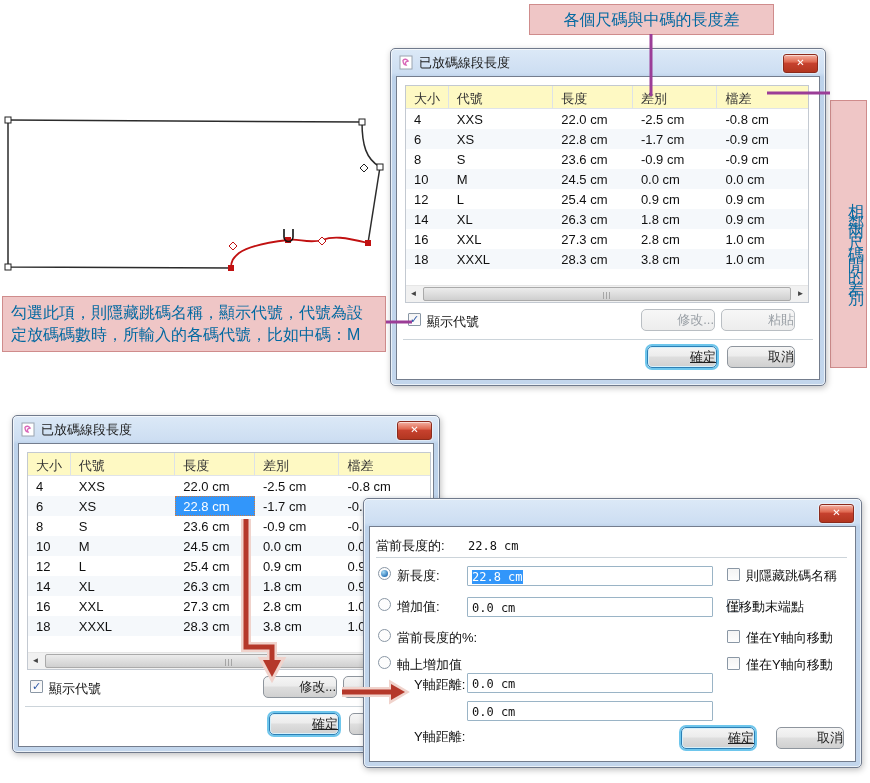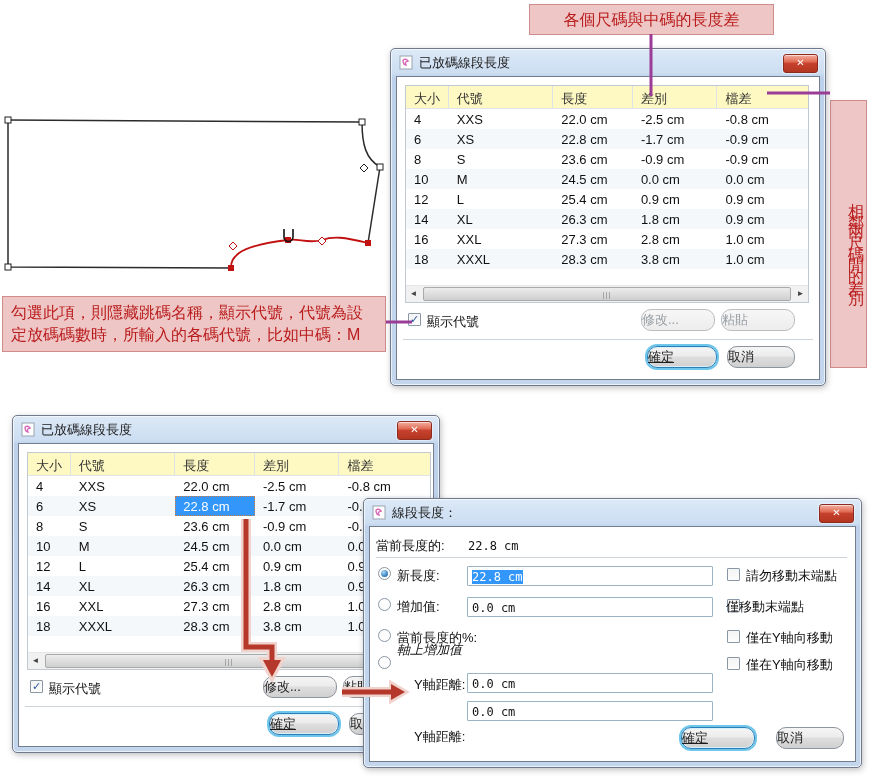--- a/index.html
+++ b/index.html
@@ -53,23 +53,23 @@
     border-top:1px solid #e6e6e6;display:flex;align-items:center;
   }
   .scroll-arrow{width:15px;text-align:center;font-size:8px;color:#444;line-height:16px;}
   .scroll-thumb{
     flex:1;height:12px;margin:0 2px;border:1px solid #aaaaaa;border-radius:2px;
     background:linear-gradient(#ececec,#cfcfcf);color:#8b8b8b;font-size:8px;
     display:flex;align-items:center;justify-content:center;letter-spacing:1px;
   }
   
   .btn{
-    position:absolute;height:22px;box-sizing:border-box;border:1px solid #8e959d;border-radius:10px;
+    position:absolute;height:22px;box-sizing:border-box;border:1px solid #8e959d;border-radius:5px;
     background:linear-gradient(#f5f5f5 0%,#ececec 45%,#dedede 50%,#d0d0d0 100%);
-    font-size:13px;color:#1d1d1d;text-align:left;line-height:20px;white-space:nowrap;
+    font-size:13px;color:#1d1d1d;text-align:right;line-height:20px;white-space:nowrap;
   }
   .btn.disabled{color:#9aa0a6;border-color:#b9bec3;background:linear-gradient(#f7f7f7,#ededed);}
   .btn.default{border-color:#2c7fb5;box-shadow:0 0 0 2px #6ec6ec,inset 0 0 0 1px #d7f0fa;text-decoration:underline;}
   .cb{
     position:absolute;width:13px;height:13px;box-sizing:border-box;border:1px solid #8a97a5;
     background:linear-gradient(#f4f4f4,#fdfdfd);font-size:11px;line-height:11px;font-weight:bold;
     color:#2b57a5;text-align:center;border-radius:1px;
   }
   .radio{
     position:absolute;width:13px;height:13px;box-sizing:border-box;border:1px solid #8a97a5;
@@ -83,21 +83,21 @@
     position:absolute;height:20px;box-sizing:border-box;border:1px solid #9ab4c6;border-radius:1px;
     background:#fff;font-family:"DejaVu Sans Mono","Liberation Mono",monospace;
     font-size:12px;padding:3px 3px 0 4px;white-space:nowrap;overflow:hidden;
   }
   .txt .sel-text{background:#3296fa;color:#fff;}
   .lbl{position:absolute;font-size:13px;color:#101010;white-space:nowrap;}
   .mono{font-family:"DejaVu Sans Mono","Liberation Mono",monospace;font-size:12px;}
   .hsep{position:absolute;height:1px;background:#ccd4da;box-shadow:0 1px 0 #ffffff;}
   
   .note{
-    position:absolute;background:#efc6c6;border:1px solid #cf8c8c;color:#b91c1c;
+    position:absolute;background:#efc6c6;border:1px solid #cf8c8c;color:#0369a1;
     box-sizing:border-box;font-size:16px;z-index:5;
   }
   .note-top{left:529px;top:4px;width:245px;height:31px;line-height:29px;text-align:center;}
   .note-left{left:2px;top:296px;width:384px;padding:5px 8px;line-height:22px;}
   .note-right{
     left:830px;top:100px;width:37px;height:268px;text-align:center;
     writing-mode:vertical-rl;text-orientation:upright;letter-spacing:11px;padding-top:10px;
   }
   .overlay{position:absolute;left:0;top:0;z-index:30;pointer-events:none;}
   .pattern{position:absolute;left:0;top:0;z-index:1;}
@@ -319,52 +319,45 @@
     <div class="lbl" style="left:30px;top:236px;">顯示代號</div>
     <div class="btn" style="left:244px;top:232px;width:74px;">修改...</div>
     <div class="btn" style="left:324px;top:232px;width:74px;">粘貼</div>
     <div class="hsep" style="left:6px;right:6px;top:262px;"></div>
     <div class="btn default" style="left:250px;top:269px;width:70px;">確定</div>
     <div class="btn" style="left:330px;top:269px;width:68px;">取消</div>
   </div>
 </div>
 
 <div class="dlg z20" id="dlg-br" style="left:363px;top:498px;width:497px;height:268px;">
-  <div class="dlg-title">
-    <svg class="app-icon" width="14" height="15">
-      <rect x="1" y="1" width="12" height="13" fill="#ffffff" stroke="#9aa4b0"></rect>
-      <path d="M4,5 q3,-2 5,1 q-4,1 -2,4 q-3,0 -3,-5" fill="none" stroke="#d966b8" stroke-width="1.4"></path>
-    </svg>
-    <span>線段長度：</span>
-  </div>
   <div class="close-btn">✕</div>
   <div class="dlg-body">
     <div class="lbl" style="left:6px;top:10px;">當前長度的:</div>
     <div class="lbl mono" style="left:98px;top:12px;">22.8 cm</div>
     <div class="hsep" style="left:6px;right:8px;top:30px;"></div>
 
     <div class="radio sel" style="left:8px;top:40px;"></div>
     <div class="lbl" style="left:27px;top:40px;">新長度:</div>
     <div class="txt" style="left:97px;top:39px;width:246px;"><span class="sel-text">22.8 cm</span></div>
     <div class="cb" style="left:357px;top:41px;"></div>
-    <div class="lbl" style="left:376px;top:40px;">請勿移動末端點</div>
+    <div class="lbl" style="left:376px;top:40px;">則隱藏跳碼名稱</div>
 
     <div class="radio" style="left:8px;top:71px;"></div>
     <div class="lbl" style="left:27px;top:71px;">增加值:</div>
     <div class="txt" style="left:97px;top:70px;width:246px;">0.0 cm</div>
     <div class="cb" style="left:357px;top:72px;"></div>
     <div class="lbl" style="left:356px;top:71px;">僅移動末端點</div>
 
     <div class="radio" style="left:8px;top:102px;"></div>
     <div class="lbl" style="left:27px;top:102px;">當前長度的%:</div>
     <div class="cb" style="left:357px;top:103px;"></div>
     <div class="lbl" style="left:376px;top:102px;">僅在Y軸向移動</div>
 
     <div class="radio" style="left:8px;top:129px;"></div>
-    <div class="lbl" style="left:27px;top:114px;font-style:italic;">軸上增加值</div>
+    <div class="lbl" style="left:27px;top:129px;">軸上增加值</div>
     <div class="cb" style="left:357px;top:130px;"></div>
     <div class="lbl" style="left:376px;top:129px;">僅在Y軸向移動</div>
 
     <div class="lbl" style="left:44px;top:149px;">Y軸距離:</div>
     <div class="txt" style="left:97px;top:146px;width:246px;">0.0 cm</div>
     <div class="lbl" style="left:44px;top:177px;margin-top:24px;">Y軸距離:</div>
     <div class="txt" style="left:97px;top:174px;width:246px;">0.0 cm</div>
 
     <div class="btn default" style="left:311px;top:200px;width:74px;">確定</div>
     <div class="btn" style="left:406px;top:200px;width:68px;">取消</div>

